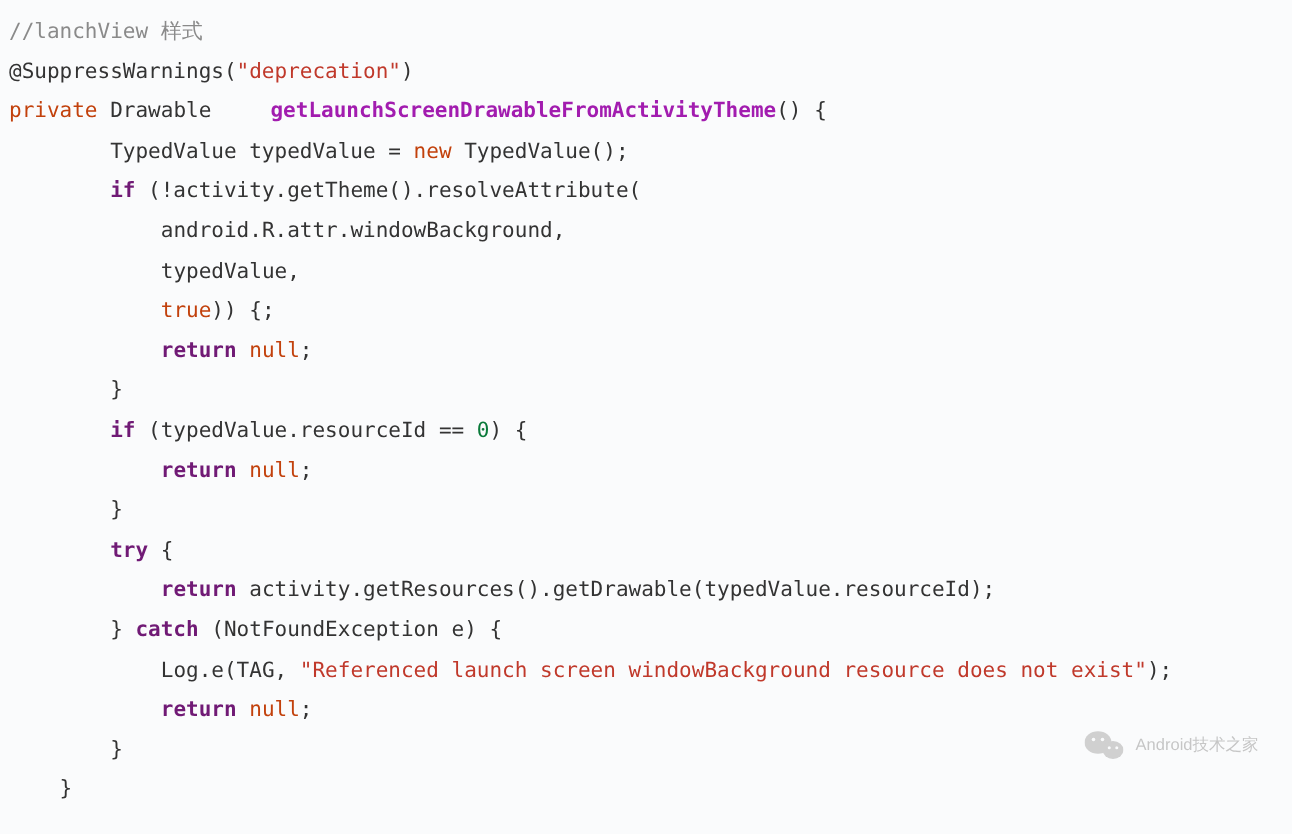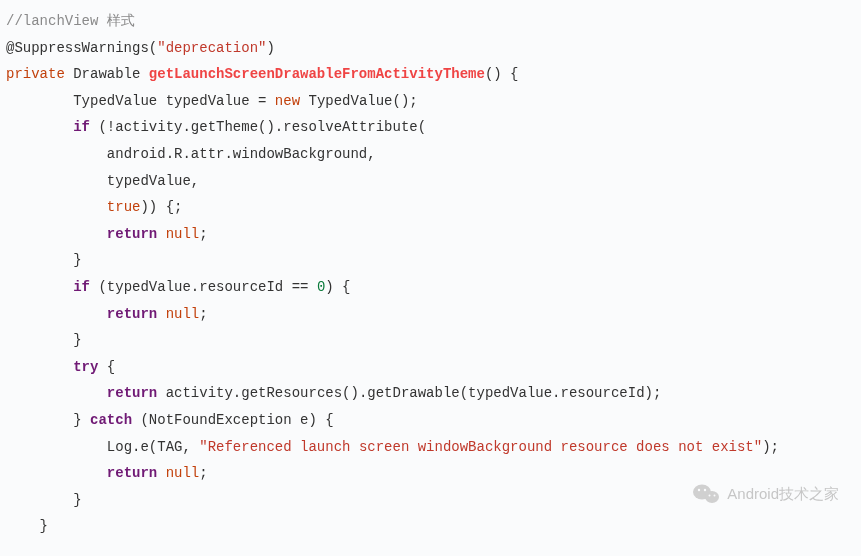--- a/index.html
+++ b/index.html
@@ -12,35 +12,35 @@
     padding: 8px 6px;
     width: 861px;
     height: 556px;
     position: relative;
     overflow: hidden;
   }
   .cm { color: #8a8a8a; }
   .kw { color: #c2410c; font-weight: normal; }
   .bkw { color: #701a75; font-weight: bold; }
   .str { color: #c0392b; }
-  .fn { color: #ef4444; font-weight: bold; }
+  .fn { color: #a21caf; font-weight: bold; margin-left: 31px; }
   .num { color: #0a7a3a; }
-  pre { white-space: pre; font-family: Liberation Mono, monospace; }
+  pre { white-space: pre; }
   .line { display: block; }
   .watermark {
     position: absolute;
     right: 22px;
     bottom: 48px;
     display: flex;
     align-items: center;
     gap: 8px;
     color: #bdbdbd;
     opacity: 0.85;
     font-family: "Helvetica Neue", Arial, sans-serif;
-    font-size: 15px;
+    font-size: 11px;
   }
   .wm-icon { display: inline-flex; }
 </style>
 </head>
 <body>
 
 <pre><span class="line"><span class="cm">//lanchView 样式</span></span><span class="line"><span>@SuppressWarnings(</span><span class="str">"deprecation"</span><span>)</span></span><span class="line"><span class="kw">private</span><span> Drawable </span><span class="fn">getLaunchScreenDrawableFromActivityTheme</span><span>() {</span></span><span class="line"><span>        </span><span>TypedValue typedValue = </span><span class="kw">new</span><span> TypedValue();</span></span><span class="line"><span>        </span><span class="bkw">if</span><span> (!activity.getTheme().resolveAttribute(</span></span><span class="line"><span>            </span><span>android.R.attr.windowBackground,</span></span><span class="line"><span>            </span><span>typedValue,</span></span><span class="line"><span>            </span><span class="kw">true</span><span>)) {;</span></span><span class="line"><span>            </span><span class="bkw">return</span><span> </span><span class="kw">null</span><span>;</span></span><span class="line"><span>        </span><span>}</span></span><span class="line"><span>        </span><span class="bkw">if</span><span> (typedValue.resourceId == </span><span class="num">0</span><span>) {</span></span><span class="line"><span>            </span><span class="bkw">return</span><span> </span><span class="kw">null</span><span>;</span></span><span class="line"><span>        </span><span>}</span></span><span class="line"><span>        </span><span class="bkw">try</span><span> {</span></span><span class="line"><span>            </span><span class="bkw">return</span><span> activity.getResources().getDrawable(typedValue.resourceId);</span></span><span class="line"><span>        </span><span>} </span><span class="bkw">catch</span><span> (NotFoundException e) {</span></span><span class="line"><span>            </span><span>Log.e(TAG, </span><span class="str">"Referenced launch screen windowBackground resource does not exist"</span><span>);</span></span><span class="line"><span>            </span><span class="bkw">return</span><span> </span><span class="kw">null</span><span>;</span></span><span class="line"><span>        </span><span>}</span></span><span class="line"><span>    </span><span>}</span></span></pre>
 
 <div class="watermark">
   <span class="wm-icon">

